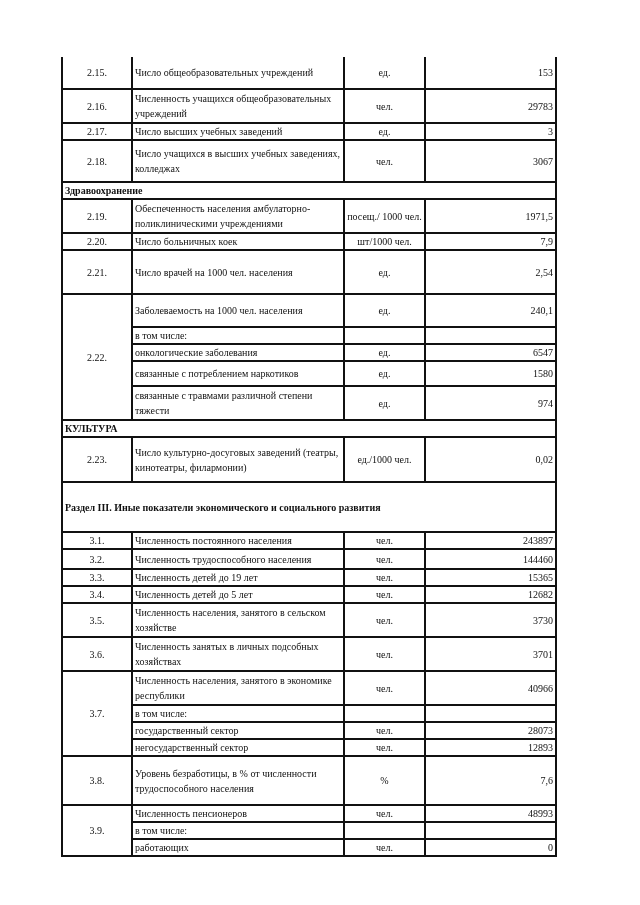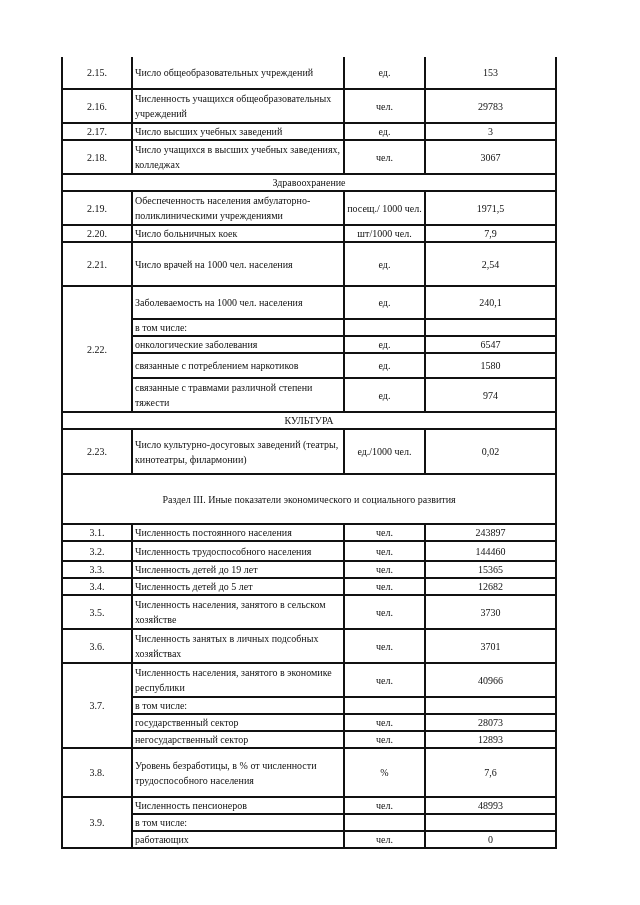--- a/index.html
+++ b/index.html
@@ -12,22 +12,22 @@
     border-collapse: collapse; table-layout: fixed;
     width: 494px; font-size: 10px; line-height: 15px;
   }
   table.doc td {
     border: 2px solid #111; padding: 0 2px; vertical-align: middle; overflow: hidden;
   }
   col.c1 { width: 70px; } col.c2 { width: 212px; } col.c3 { width: 81px; } col.c4 { width: 131px; }
   td.num { text-align: center; }
   td.name { text-align: left; padding-left: 2px; }
   td.unit { text-align: center; }
-  td.val { text-align: center; padding-right: 1px; margin-left: 13px; }
-  td.section { text-align: center; }
+  td.val { text-align: right; padding-right: 1px; margin-left: 13px; }
+  td.section { text-align: left; font-weight: bold; }
   tr.first td { border-top: none; }
   td.open-bottom { border-bottom: none; margin-left: 11px; }
 </style>
 </head>
 <body>
 
 <table class="doc">
   <colgroup>
       <col class="c1">
       <col class="c2">
@@ -46,21 +46,21 @@
       <td class="name">Численность учащихся общеобразовательных учреждений</td>
       <td class="unit">чел.</td>
       <td class="val">29783</td>
     </tr>
     <tr style="height:16px">
       <td class="num">2.17.</td>
       <td class="name">Число высших учебных заведений</td>
       <td class="unit">ед.</td>
       <td class="val">3</td>
     </tr>
-    <tr style="height:34px">
+    <tr style="height:42px">
       <td class="num">2.18.</td>
       <td class="name">Число учащихся в высших учебных заведениях, колледжах</td>
       <td class="unit">чел.</td>
       <td class="val">3067</td>
     </tr>
     <tr style="height:15px">
       <td colspan="4" class="section">Здравоохранение</td>
     </tr>
     <tr style="height:34px">
       <td class="num">2.19.</td>

